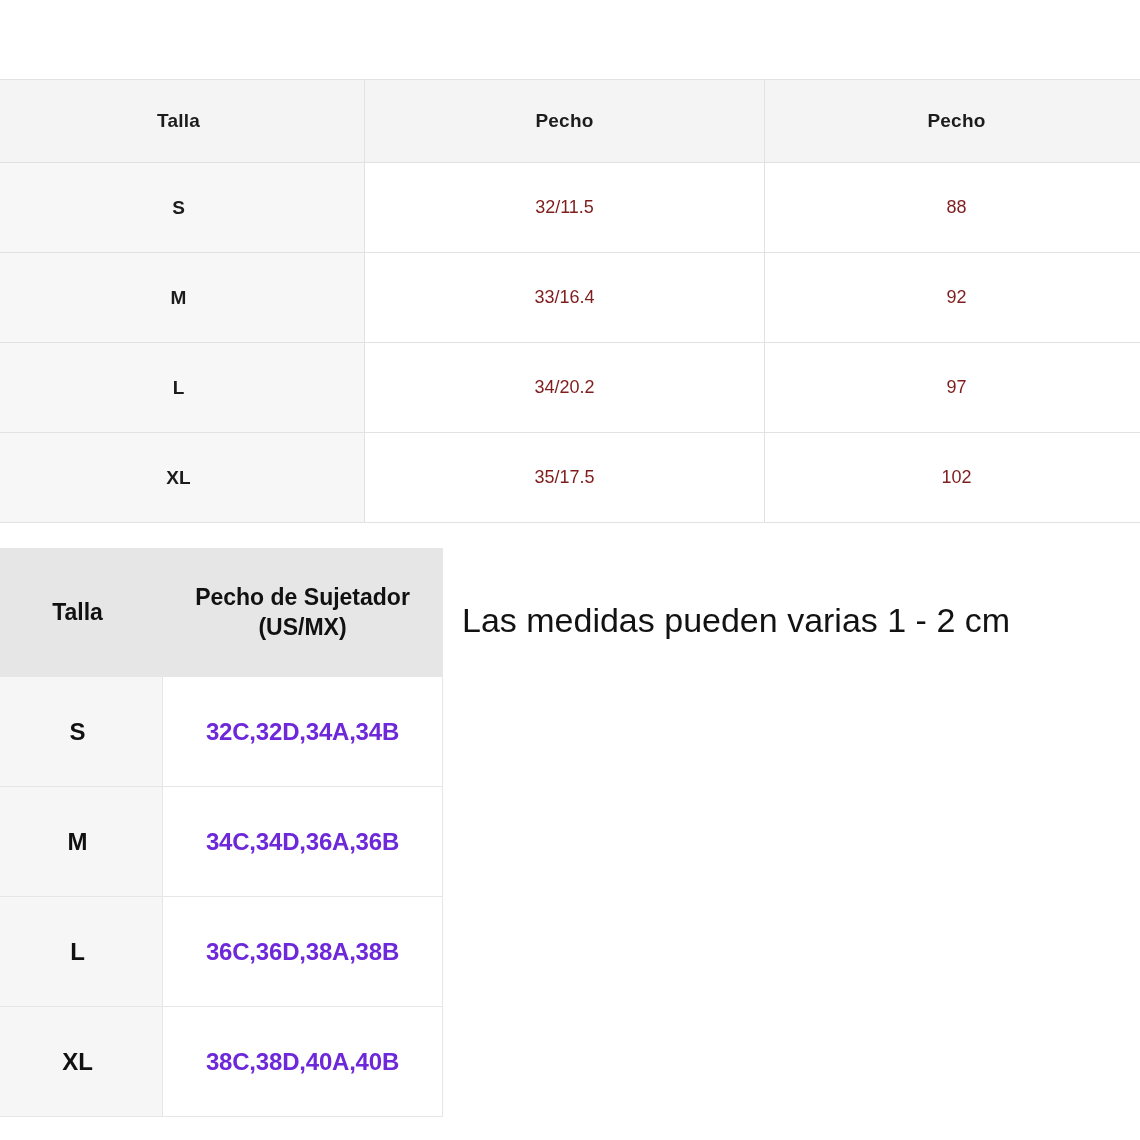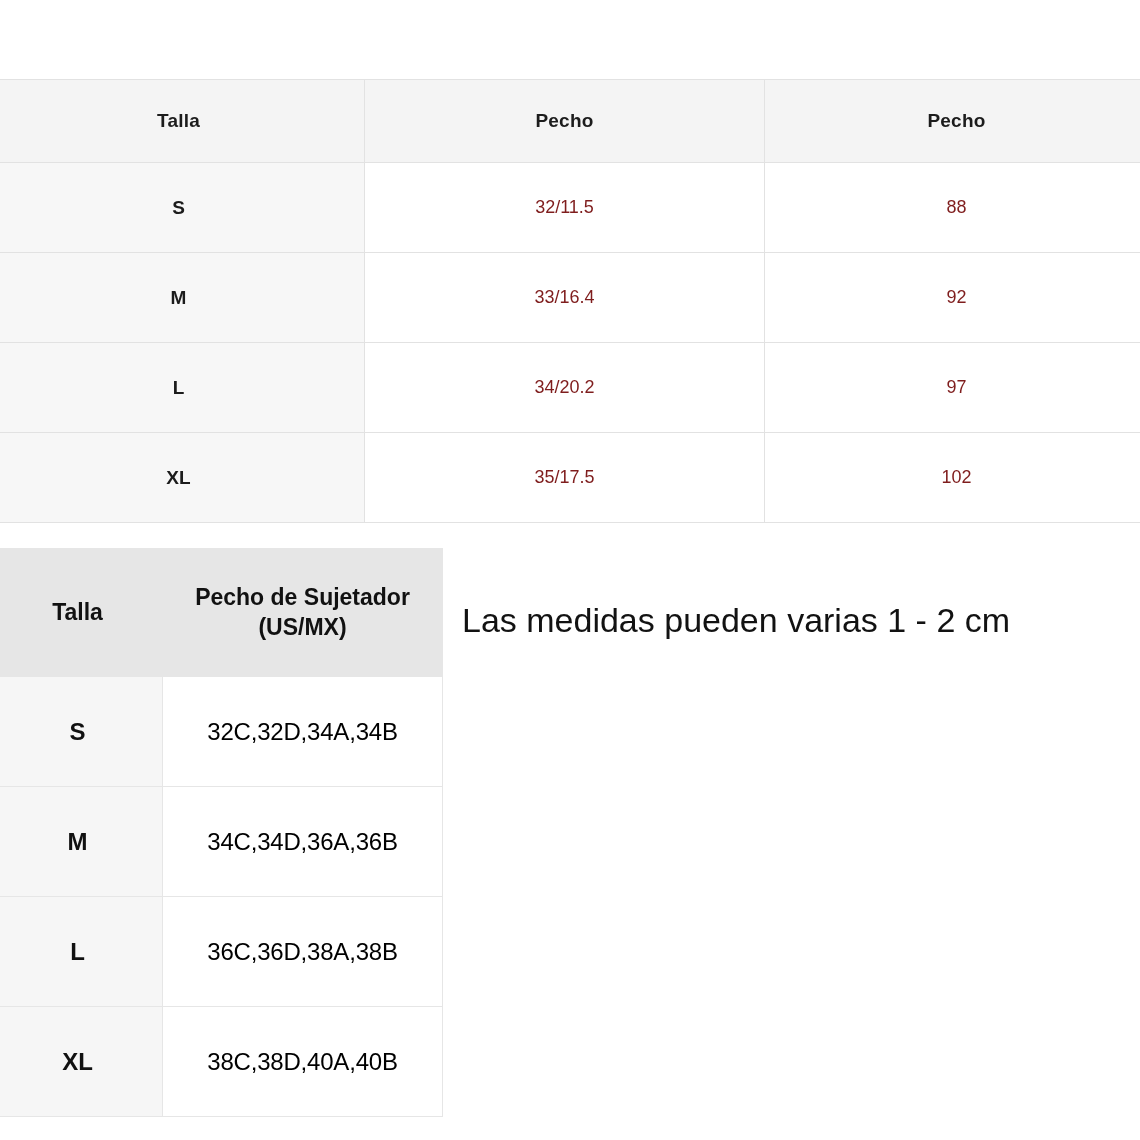--- a/index.html
+++ b/index.html
@@ -95,22 +95,22 @@
   .table-bottom tbody tr { height: 110px; }
   .table-bottom tbody td.size-cell {
     background: #f6f6f6;
     font-size: 24px;
     font-weight: bold;
     color: #111111;
   }
   .table-bottom tbody td.bra-cell {
     background: #ffffff;
     font-size: 24px;
-    font-weight: normal;
-    color: #000000;
+    font-weight: bold;
+    color: #6d28d9;
     letter-spacing: -0.2px;
   }
 
   
   .note {
     position: absolute;
     left: 462px;
     top: 565px;
     width: 700px;
     font-size: 34px;

